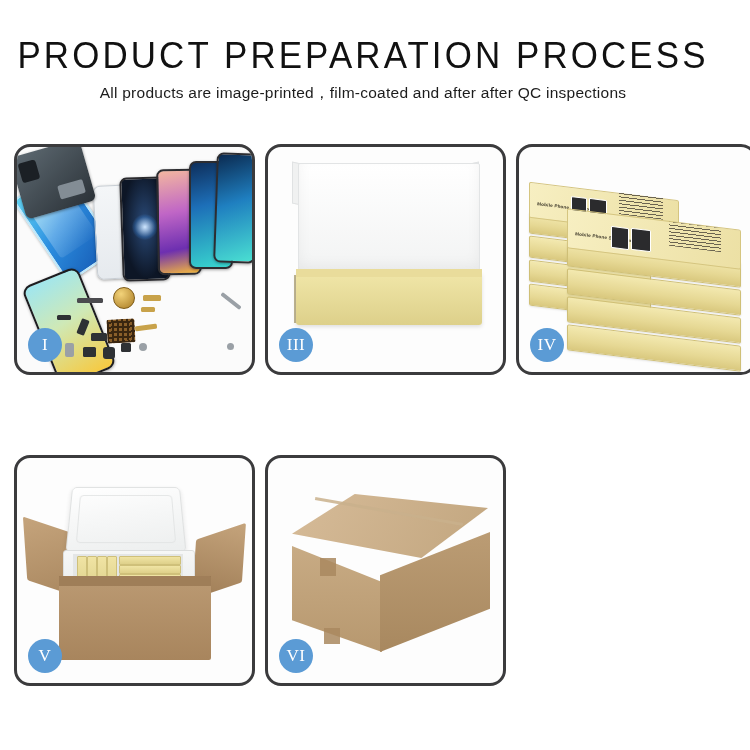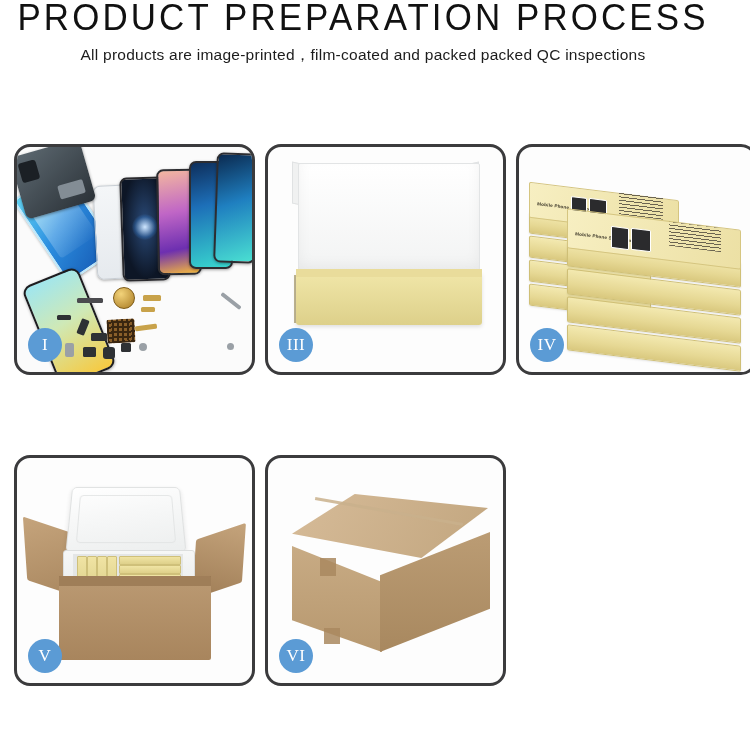--- a/index.html
+++ b/index.html
@@ -11,20 +11,21 @@
     width: 750px;
     height: 750px;
     font-family: "Liberation Sans", sans-serif;
     overflow: hidden;
     position: relative;
   }
 
   
   .header {
     width: 726px;
+    padding-top: 38px;
     text-align: center;
   }
   .main-title {
     font-family: "Liberation Sans", sans-serif;
     font-size: 36px;
     font-weight: 500;
     letter-spacing: 3.2px;
     color: #111111;
     line-height: 1;
     margin: 0;
@@ -360,21 +361,21 @@
   .box6-tab {
     position:absolute; background:#a9885f; opacity:.85;
   }
 
 </style>
 </head>
 <body>
 
 <div class="header">
   <h1 class="main-title">PRODUCT PREPARATION PROCESS</h1>
-  <p class="sub-title">All products are image-printed，film-coated and packed packed QC inspections</p>
+  <p class="sub-title">All products are image-printed，film-coated and after after QC inspections</p>
 </div>
 
 <div class="grid">
 
   <div class="panel p1">
     <div class="panel-stage">
       <div class="ph ph-blue"></div>
       <div class="ph ph-glass"></div>
       <div class="ph ph-dark"></div>
       <div class="ph ph-purple"></div>

